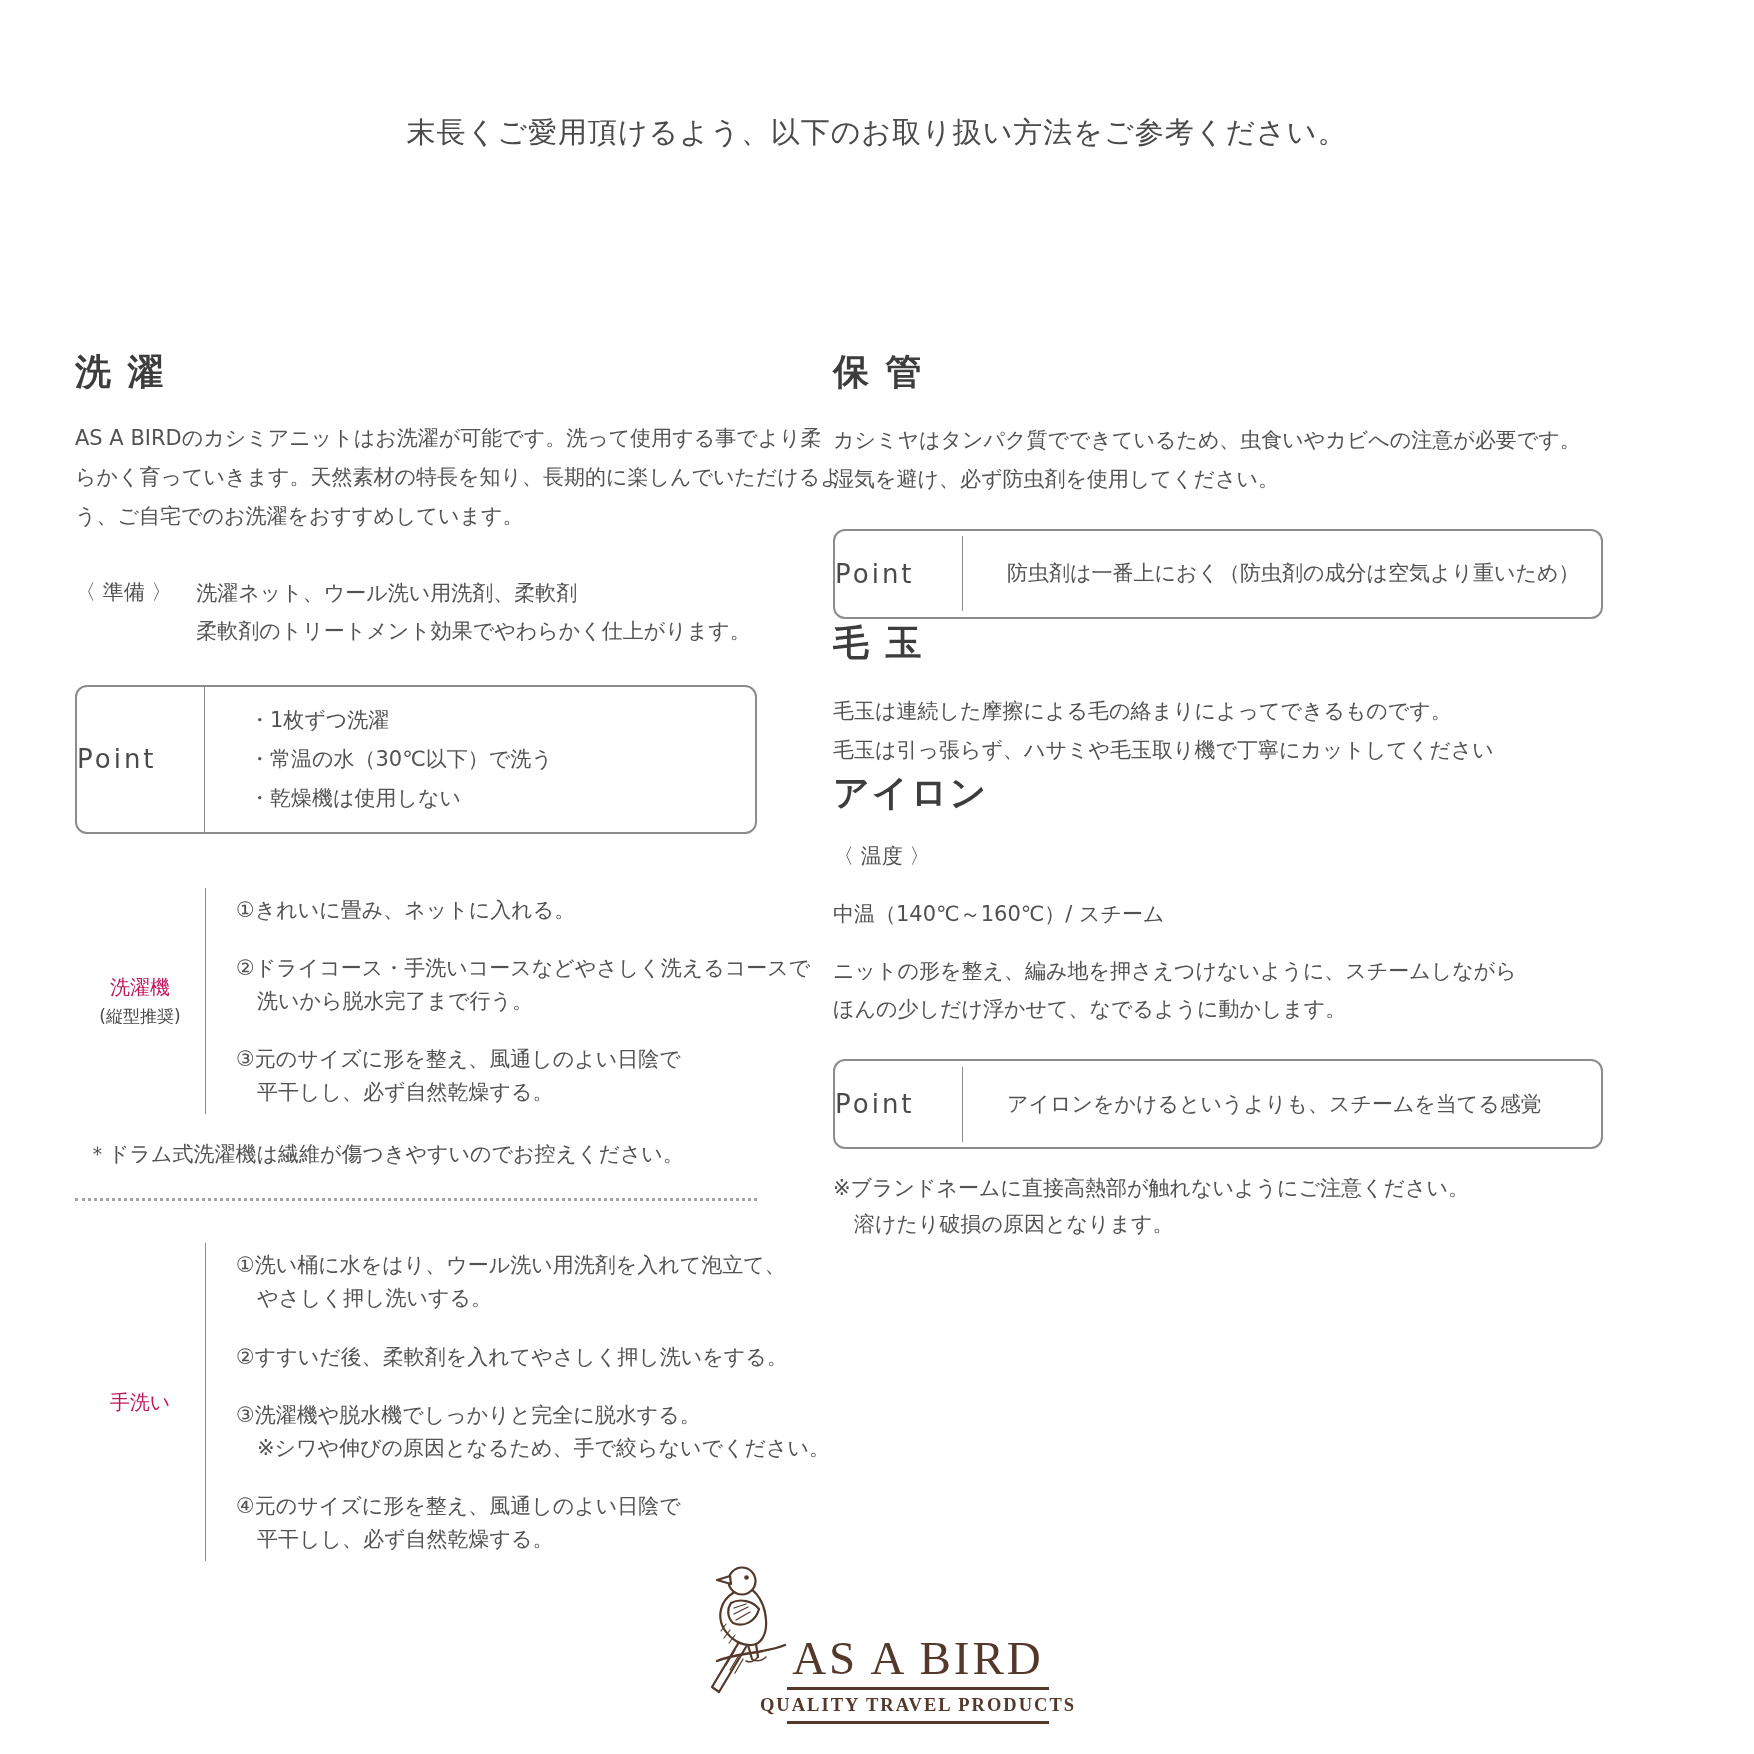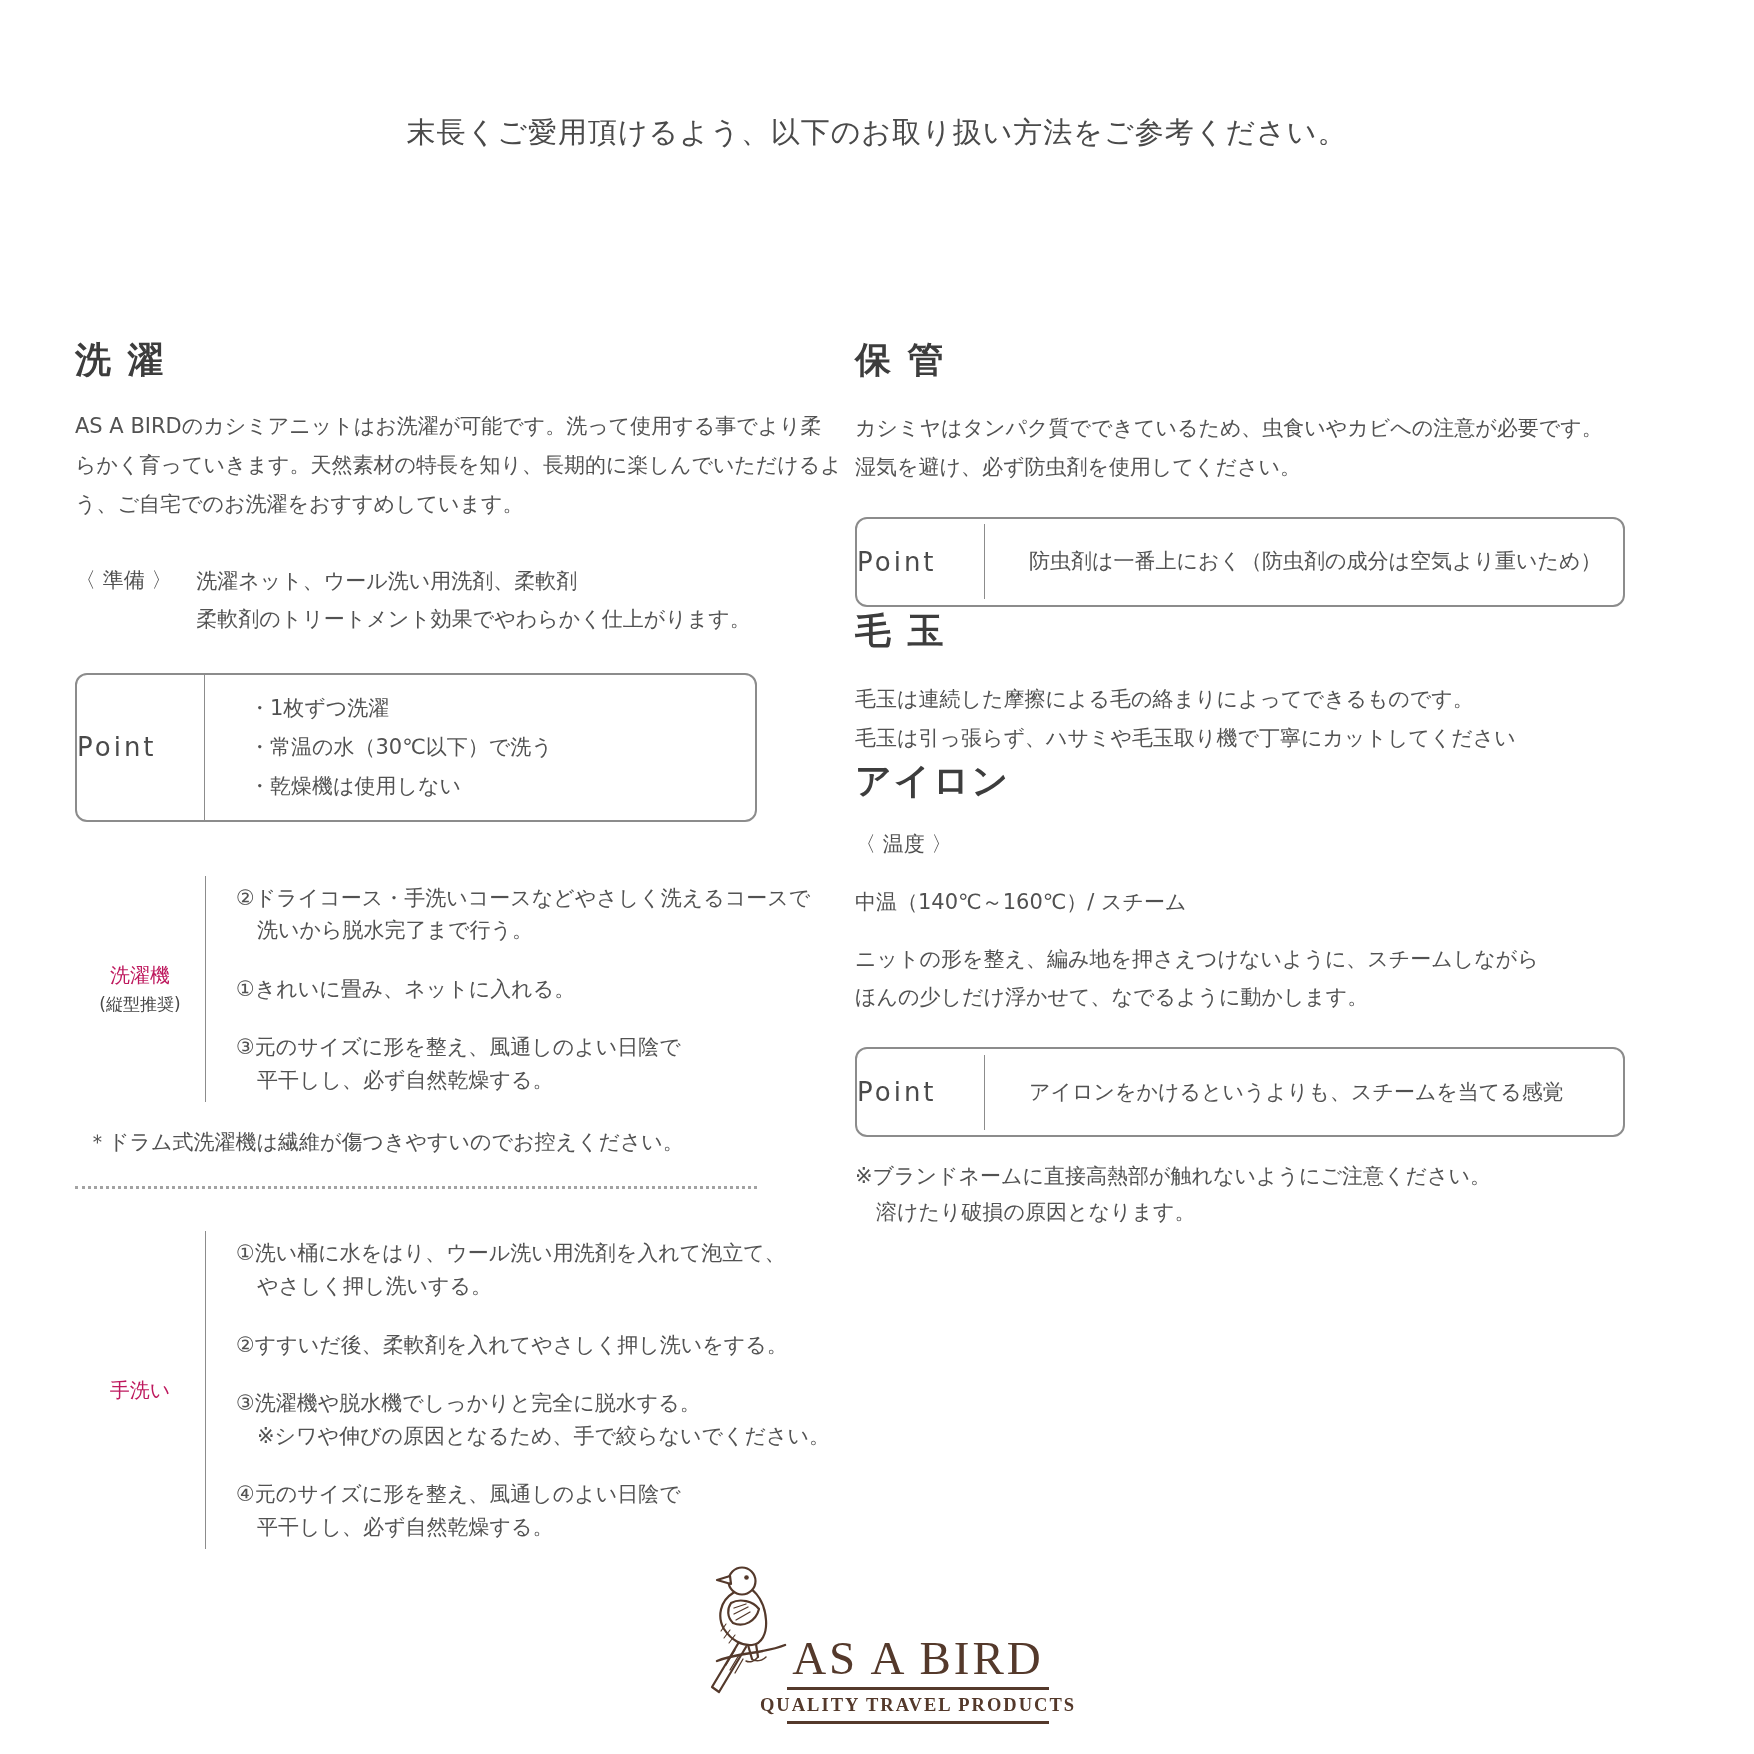--- a/index.html
+++ b/index.html
@@ -6,22 +6,22 @@
   body{
     width:1754px;height:1754px;position:relative;background:#ffffff;
     font-family:"DejaVu Sans","Liberation Sans",sans-serif;
     color:#515151;overflow:hidden;
   }
   .title{
     position:absolute;top:113px;left:0;width:100%;
     text-align:center;font-size:29px;letter-spacing:1px;color:#4a4a4a;
   }
   .columns{
-    position:absolute;top:336px;left:75px;width:1604px;
-    display:flex;gap:98px;
+    position:absolute;top:348px;left:75px;width:1604px;
+    display:flex;gap:76px;
   }
   .col-left{width:682px;flex:none;}
   .col-right{width:770px;flex:none;}
   h2.sec{
     margin:0;font-size:36px;font-weight:bold;color:#3d3d3d;
     letter-spacing:2px;
   }
   .flow{white-space:pre-line;font-size:21px;line-height:1.85;color:#525252;width:800px;}
   .flow.fit{width:auto;}
   .intro{margin-top:22px;}
@@ -115,23 +115,23 @@
 ・常温の水（30℃以下）で洗う
 ・乾燥機は使用しない</div>
     </div>
 
     <div class="wash-row">
       <div class="wash-label-col">
         <div class="wash-label">洗濯機</div>
         <div class="wash-sublabel">(縦型推奨)</div>
       </div>
       <div class="wash-steps">
+        <div class="step">①きれいに畳み、ネットに入れる。</div>
         <div class="step">②ドライコース・手洗いコースなどやさしく洗えるコースで
 洗いから脱水完了まで行う。</div>
-        <div class="step">①きれいに畳み、ネットに入れる。</div>
         <div class="step">③元のサイズに形を整え、風通しのよい日陰で
 平干しし、必ず自然乾燥する。</div>
       </div>
     </div>
 
     <div class="drum-note">＊ドラム式洗濯機は繊維が傷つきやすいのでお控えください。</div>
 
     <div class="dotted-divider"></div>
 
     <div class="wash-row hand-row">

